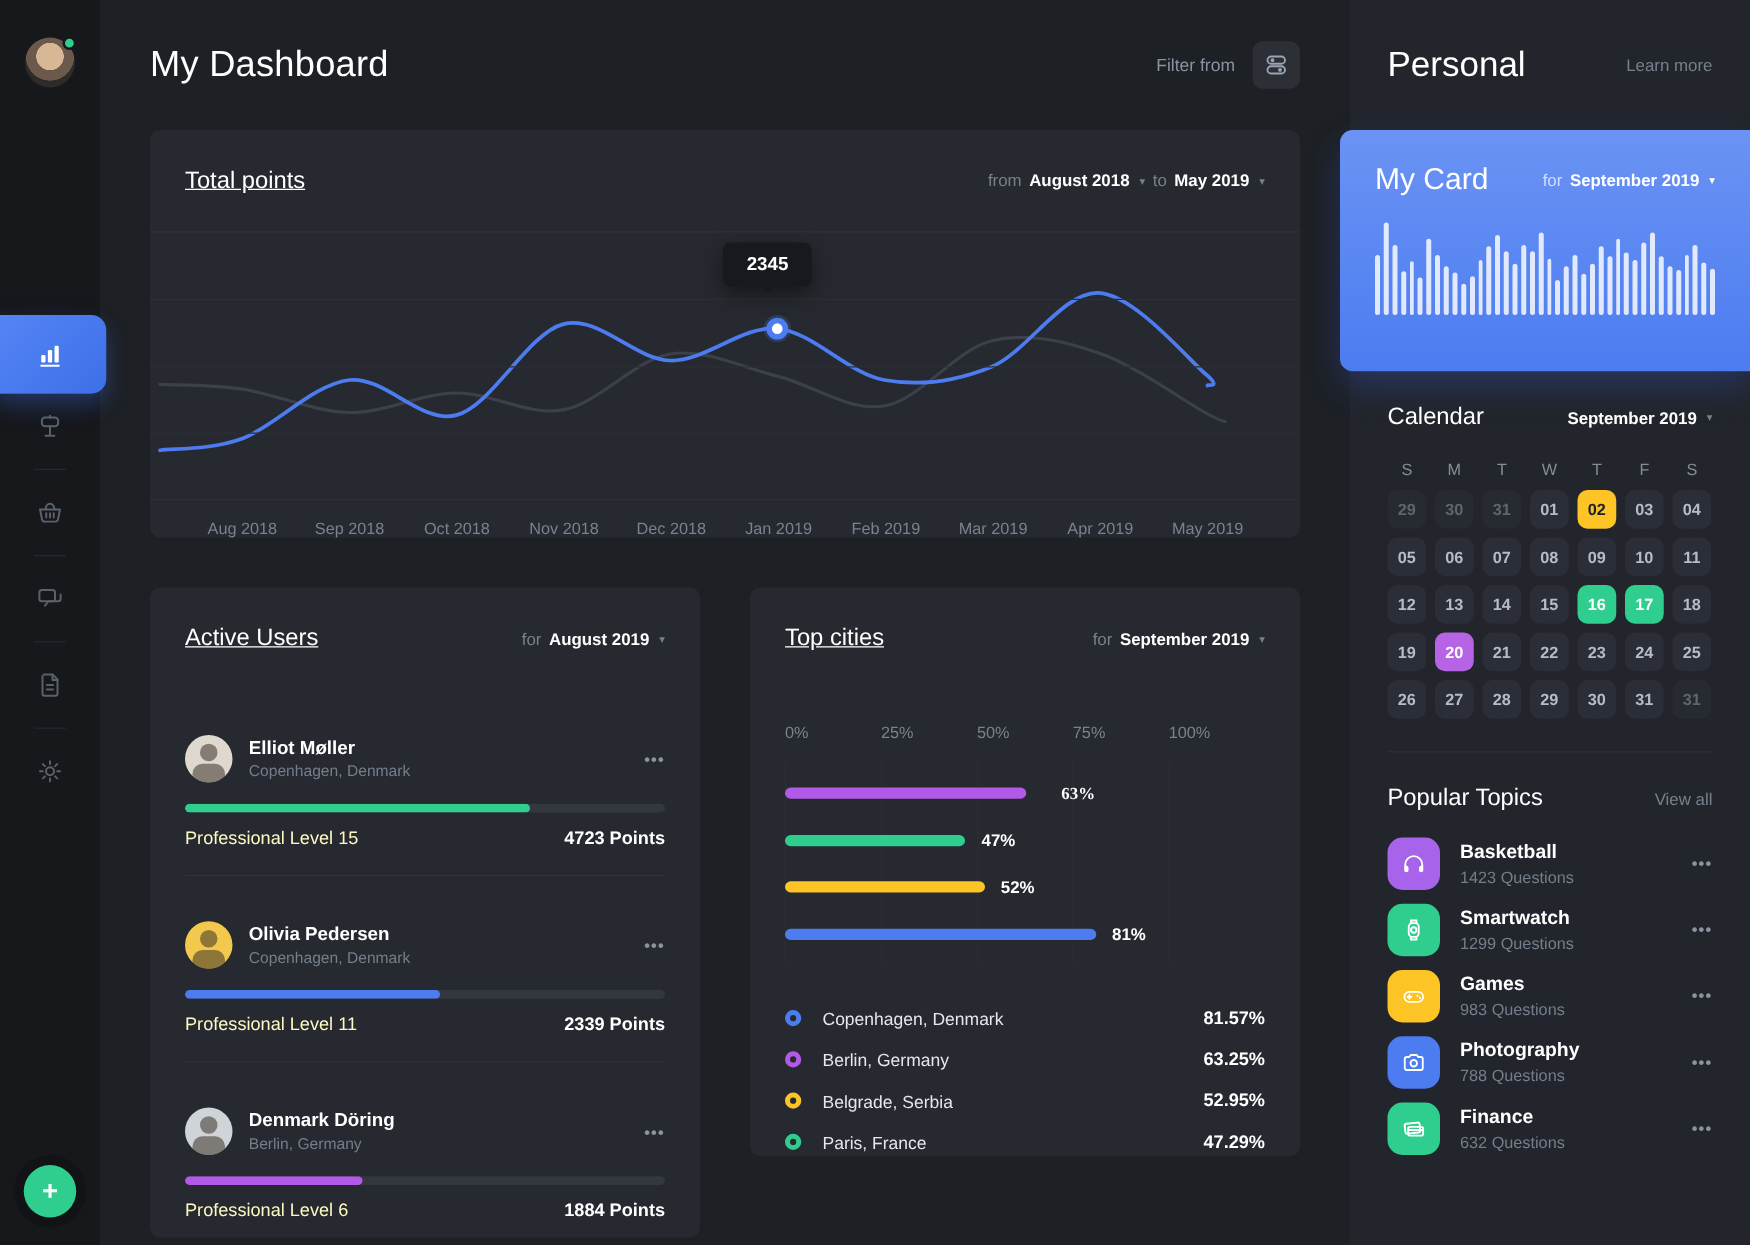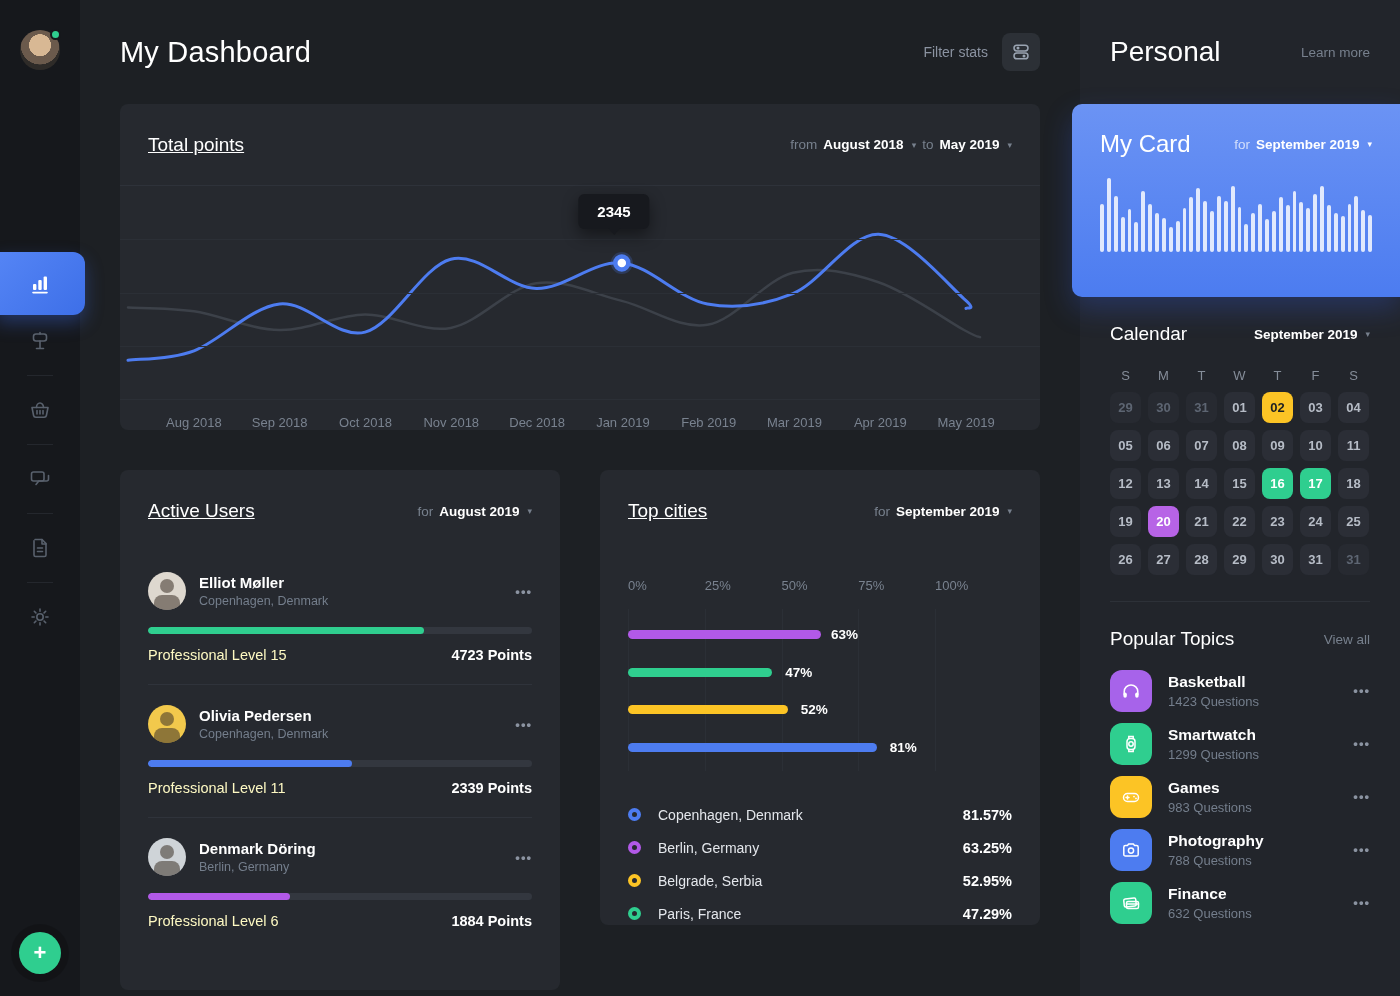--- a/index.html
+++ b/index.html
@@ -47,21 +47,21 @@
            padding:9px 19px;font-size:15px;font-weight:700;box-shadow:0 6px 16px rgba(0,0,0,.45);}
   .tooltip:after{content:"";position:absolute;left:50%;bottom:-6px;margin-left:-6px;border:6px solid transparent;border-bottom:none;border-top:7px solid #17191e;}
   .months{display:flex;padding:0 31px;margin-top:15px;}
   .months span{flex:1;text-align:center;font-size:13px;color:#79828f;}
 
   .cards-row{display:flex;gap:40px;margin-top:40px;}
   .half-card{width:440px;flex:0 0 440px;}
 
   
   .user-row{padding:0 28px;}
-  .user-top{display:flex;align-items:center;margin-top:20px;}
+  .user-top{display:flex;align-items:center;margin-top:36px;}
   .u-avatar{width:38px;height:38px;border-radius:50%;position:relative;overflow:hidden;flex:0 0 38px;}
   .u-avatar:before{content:"";position:absolute;left:50%;top:7px;transform:translateX(-50%);width:14px;height:14px;border-radius:50%;background:rgba(60,50,40,.55);}
   .u-avatar:after{content:"";position:absolute;left:50%;top:23px;transform:translateX(-50%);width:26px;height:16px;border-radius:8px 8px 0 0;background:rgba(60,50,40,.55);}
   .u-info{margin-left:13px;}
   .u-name{font-size:15px;font-weight:600;}
   .u-loc{font-size:12.5px;color:#747e8c;margin-top:3px;}
   .more{margin-left:auto;color:#8b93a1;font-size:13px;font-weight:700;letter-spacing:1px;cursor:pointer;}
   .progress{height:7px;border-radius:4px;background:#33373f;margin-top:17px;overflow:hidden;}
   .progress .fill{height:100%;border-radius:4px;}
   .u-meta{display:flex;justify-content:space-between;align-items:center;margin-top:13px;}
@@ -174,21 +174,21 @@
     </nav>
     <div class="fab">
       <span>+</span>
     </div>
   </aside>
 
   <main class="main">
     <div class="main-head">
       <h1 class="page-title">My Dashboard</h1>
       <div class="filter">
-        <span class="filter-label">Filter stats</span>
+        <span class="filter-label">Filter from</span>
         <div class="icon-btn">
           <svg width="20" height="20" viewBox="0 0 20 20" fill="none" stroke="currentColor" stroke-width="1.5">
             <rect x="3" y="3.2" width="14" height="5.8" rx="2.9"></rect>
             <circle cx="7" cy="6.1" r="1.5" fill="currentColor" stroke="none"></circle>
             <rect x="3" y="11" width="14" height="5.8" rx="2.9"></rect>
             <circle cx="13" cy="13.9" r="1.5" fill="currentColor" stroke="none"></circle>
           </svg>
         </div>
       </div>
     </div>
@@ -323,21 +323,21 @@
               <span style="left: 230.25px;">75%</span>
               <span style="left: 307px;">100%</span>
             </div>
           <div class="tc-grid" id="tc-grid">
               <div class="vline" style="left: 0px;"></div>
               <div class="vline" style="left: 76.75px;"></div>
               <div class="vline" style="left: 153.5px;"></div>
               <div class="vline" style="left: 230.25px;"></div>
               <div class="vline" style="left: 307px;"></div>
               <div class="hbar" style="top: 21px; left: 0px; width: 193.41px; background: rgb(178, 89, 232);"></div>
-              <span class="hbar-label" style="top: 21px; left: 203px;">63%</span>
+              <span class="hbar-label" style="top: 21px; left: 221px; font-family: Liberation Serif, serif;">63%</span>
               <div class="hbar" style="top: 59px; left: 0px; width: 144.29px; background: rgb(47, 206, 143);"></div>
               <span class="hbar-label" style="top: 59px; left: 157.29px;">47%</span>
               <div class="hbar" style="top: 96px; left: 0px; width: 159.64px; background: rgb(252, 196, 37);"></div>
               <span class="hbar-label" style="top: 96px; left: 172.64px;">52%</span>
               <div class="hbar" style="top: 134px; left: 0px; width: 248.67px; background: rgb(77, 124, 240);"></div>
               <span class="hbar-label" style="top: 134px; left: 261.67px;">81%</span>
             </div>
           <div class="legend">
             <div class="legend-row">
               <span class="ring" style="border-color: rgb(77, 124, 240);"></span>

